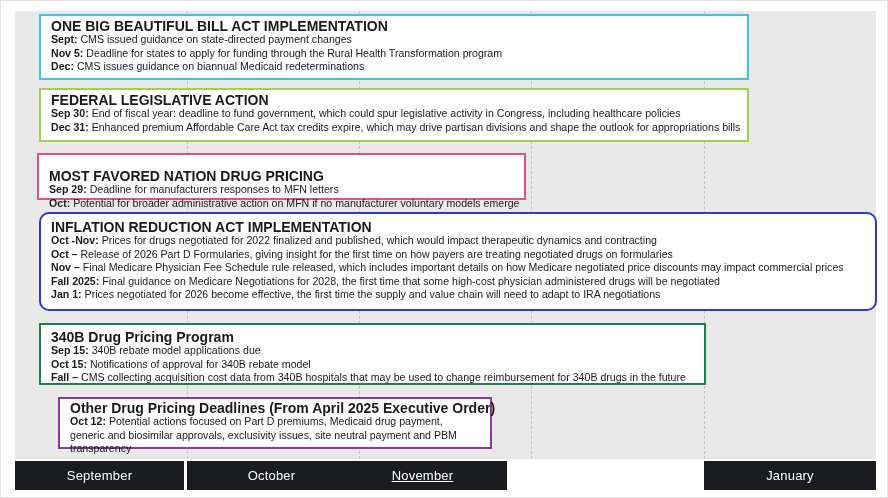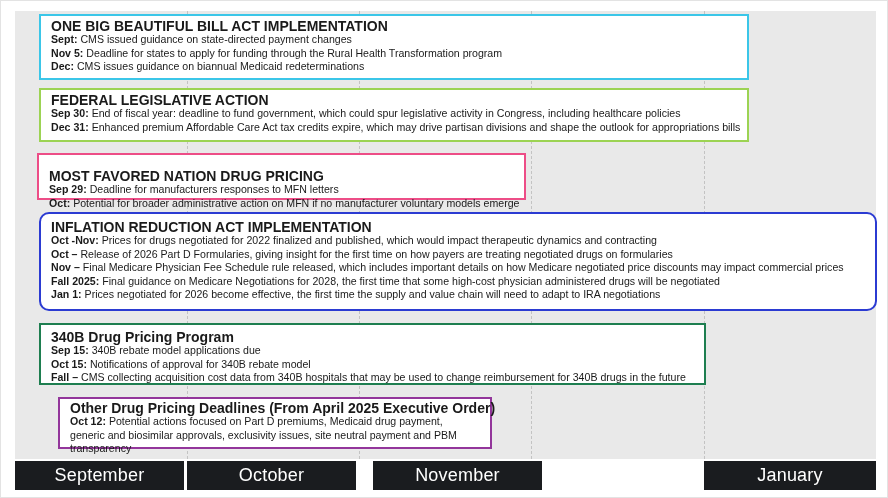--- a/index.html
+++ b/index.html
@@ -28,25 +28,25 @@
   .d{font-weight:bold;}
   .box-obbba {left:38px; top:13px;  width:710px; height:66px;}
   .box-fed   {left:38px; top:87px;  width:710px; height:54px;}
   .box-mfn   {left:36px; top:152px; width:489px; height:47px; padding-top:15px;}
   .box-ira   {left:38px; top:211px; width:838px; height:99px; padding-top:7px;border-radius:10px;}
   .box-340b  {left:38px; top:322px; width:667px; height:62px; padding-top:6px;}
   .box-other {left:33px; top:396px; width:434px; height:52px; padding-top:3px;margin-left:24px;}
   .month-seg{
     position:absolute;top:460px;height:29px;background:#1a1c1f;color:#ffffff;
     display:flex;align-items:center;justify-content:center;
-    font-size:18px;letter-spacing:0.2px;
+    font-size:13px;letter-spacing:0.2px;
   }
   .m-sep{left:14px;width:169px;}
   .m-oct{left:186px;width:169px;}
-  .m-nov{left:372px;width:169px;}
+  .m-nov{left:337px;width:169px;text-decoration:underline;}
   .m-dec{left:530px;width:170px;}
   .m-jan{left:703px;width:172px;}
 </style>
 </head>
 <body>
 
 <div class="canvas">
 
   <div class="plot"></div>
 

